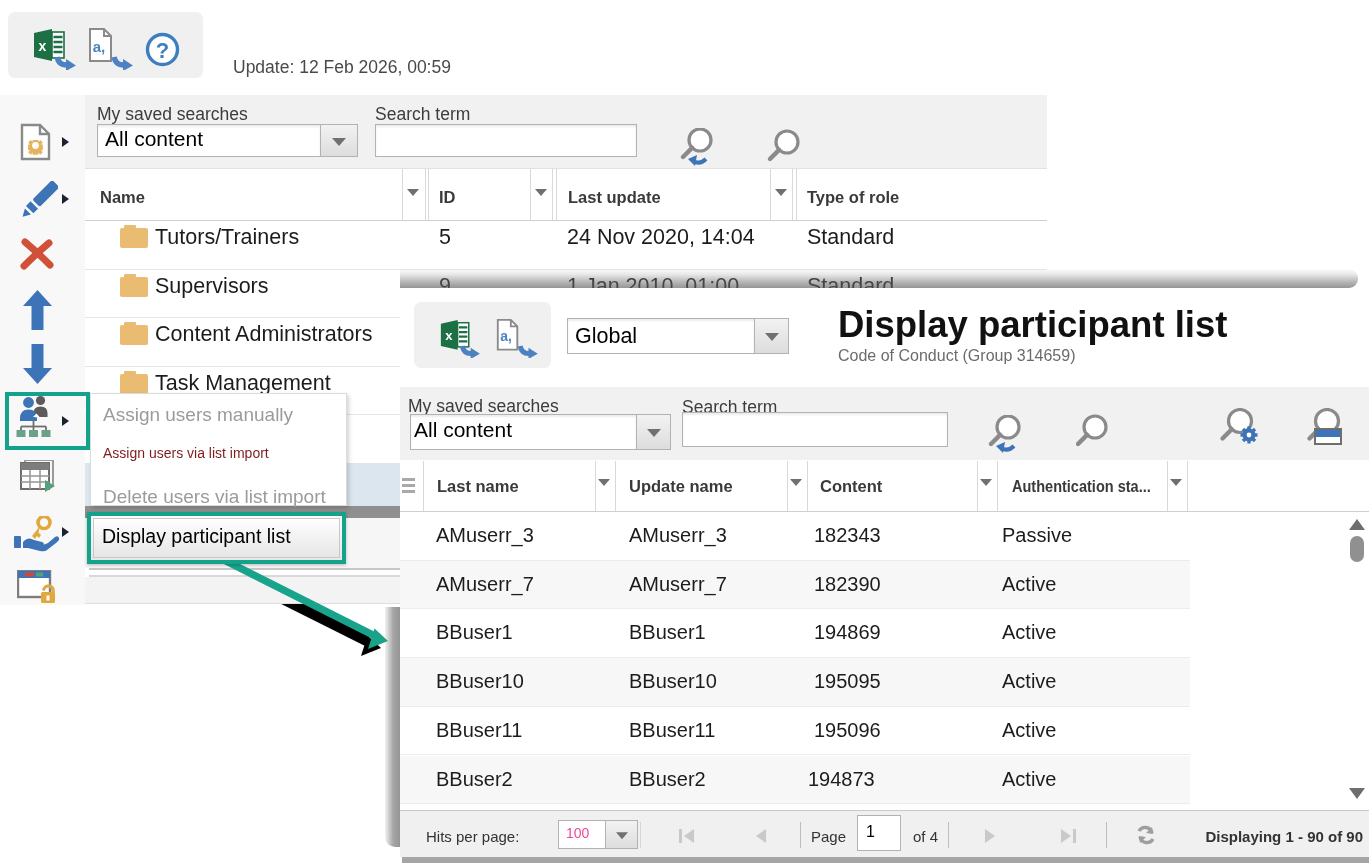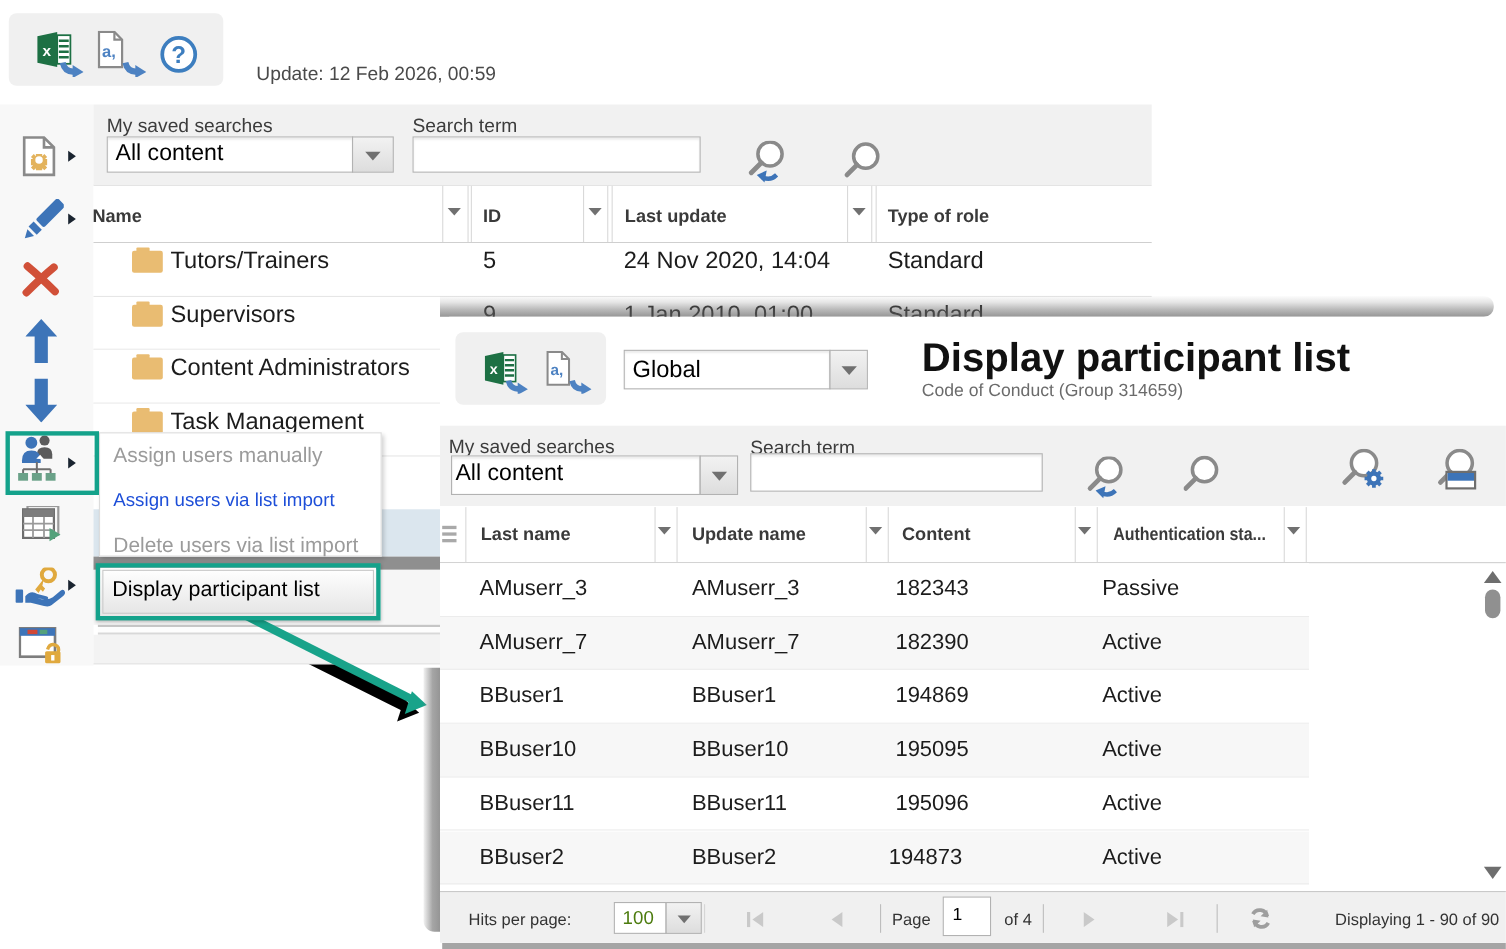--- a/index.html
+++ b/index.html
@@ -60,21 +60,21 @@
         <line x1="12.08" y1="19.92" x2="3" y2="29" stroke="#8a8a8a" stroke-width="4.4" stroke-linecap="round"></line>
         <path d="M13 33 Q20 37 26 31" stroke="#3d74b8" stroke-width="4" fill="none"></path>
         <path d="M17 27 L8 31 L15 38 Z" fill="#3d74b8"></path>
       </svg></div>
   <div class="abs" style="left:766px;top:129px;" id="ic-s1"><svg width="38" height="36" viewBox="0 0 38 36">
         <circle cx="21" cy="13" r="11" stroke="#8a8a8a" stroke-width="3.2" fill="#fff"></circle>
         <line x1="13.08" y1="20.92" x2="4" y2="30" stroke="#8a8a8a" stroke-width="4.4" stroke-linecap="round"></line>
       </svg></div>
 
   <div class="abs" style="left:85px;top:168px;width:962px;height:53px;background:#fff;border-top:1px solid #e2e2e2;border-bottom:1px solid #cfcfcf;"></div>
-  <div class="abs hcell" style="left:84px;top:188px;text-align:right;">Name</div>
+  <div class="abs hcell" style="left:100px;top:188px;text-align:right;">Name</div>
   <div class="abs hcell" style="left:439px;top:188px;">ID</div>
   <div class="abs hcell" style="left:568px;top:188px;">Last update</div>
   <div class="abs hcell" style="left:807px;top:188px;">Type of role</div>
   <div class="vline" style="left:402px;top:169px;height:51px;"></div>
   <div class="vline" style="left:425px;top:169px;height:51px;"></div>
   <div class="vline" style="left:428px;top:169px;height:51px;"></div>
   <div class="abs tri-d" style="left:407px;top:189px;border-left-width:6px;border-right-width:6px;border-top-width:7px;"></div>
   <div class="vline" style="left:530px;top:169px;height:51px;"></div>
   <div class="vline" style="left:552px;top:169px;height:51px;"></div>
   <div class="vline" style="left:556px;top:169px;height:51px;"></div>
@@ -219,21 +219,21 @@
     <path d="M 381 648 L 367.5 635.5 L 361 656 Z" fill="#000"></path>
   </g>
   <g stroke="#18a38a" fill="#18a38a">
     <path d="M 222 559 L 375 636" stroke-width="7.5" fill="none"></path>
     <path d="M 388 641 L 374.5 628.5 L 368 649 Z" stroke="none"></path>
   </g>
 </svg>
 
 <div class="abs" style="left:90px;top:393px;width:257px;height:113px;background:#fff;border:1px solid #dcdcdc;box-shadow:2px 2px 4px rgba(0,0,0,0.18);z-index:5;"></div>
 <div class="abs" style="left:103px;top:404px;font-size:19px;color:#9b9b9b;z-index:6;">Assign users manually</div>
-<div class="abs" style="left:103px;top:445px;font-size:17px;color:#1d4ed8;z-index:6;">Assign users via list import</div>
+<div class="abs" style="left:103px;top:445px;font-size:14px;color:#7f1d1d;z-index:6;">Assign users via list import</div>
 <div class="abs" style="left:103px;top:486px;font-size:19px;color:#9b9b9b;z-index:6;">Delete users via list import</div>
 
 <div class="abs" style="left:5px;top:392px;width:85px;height:58px;border:4px solid #14a28b;z-index:6;"></div>
 
 <div class="abs" style="left:87px;top:512px;width:259px;height:52px;border:4px solid #14a28b;background:linear-gradient(#fdfdfd,#e7e7e7);box-shadow:0 1px 3px rgba(0,0,0,0.25);z-index:6;">
   <div class="abs" style="left:2px;top:2px;width:247px;height:40px;border:1px solid #c9c9c9;background:linear-gradient(#fefefe,#e6e6e6);"></div>
   <div class="abs" style="left:11px;top:9px;font-size:19.5px;color:#000;z-index:2;">Display participant list</div>
 </div>
 
 <div class="abs" style="left:400px;top:269px;width:958px;height:19px;background:linear-gradient(rgba(140,140,140,0.02) 0%,rgba(130,130,130,0.20) 30%,rgba(110,110,110,0.48) 65%,rgba(95,95,95,0.66) 100%);border-radius:0 9px 9px 0;z-index:9;"></div>
@@ -365,21 +365,21 @@
       <div class="abs rtxt" style="left:602px;top:479.5px;">Active</div>
     </div>
 
   <div class="abs" style="left:949px;top:231px;width:0;height:0;border-left:8px solid transparent;border-right:8px solid transparent;border-bottom:11px solid #6e6e6e;"></div>
   <div class="abs" style="left:950px;top:248px;width:14px;height:26px;background:#909090;border-radius:7px;"></div>
   <div class="abs" style="left:949px;top:500px;width:0;height:0;border-left:8px solid transparent;border-right:8px solid transparent;border-top:11px solid #6e6e6e;"></div>
 
   <div class="abs" style="left:0;top:522px;width:969px;height:47px;background:#f0f0f0;border-top:1px solid #c9c9c9;"></div>
   <div class="abs" style="left:26px;top:540px;font-size:15px;color:#333;">Hits per page:</div>
   <div class="field" style="left:158px;top:532px;width:48px;height:29px;box-shadow:none;"></div>
-  <div class="abs" style="left:166px;top:537px;font-size:17px;color:#4d7c0f;">100</div>
+  <div class="abs" style="left:166px;top:537px;font-size:14px;color:#ec4899;">100</div>
   <div class="combo-btn" style="left:205px;top:532px;width:33px;height:29px;">
       <div class="tri-d" style="border-left-width:6px;border-right-width:6px;border-top-width:7px;"></div>
     </div>
   <div class="abs" style="left:240px;top:534px;width:1px;height:26px;background:#d6d6d6;"></div>
   <div class="abs" id="pg-first" style="left:279px;top:541px;"><svg width="15" height="14" viewBox="0 0 15 14">
         <rect x="0" y="0" width="3" height="14" fill="#c9c9c9"></rect>
         <path d="M15 0 L5 7 L15 14 Z" fill="#c9c9c9"></path>
       </svg></div>
   <div class="abs" id="pg-prev" style="left:354px;top:541px;"><svg width="12" height="14" viewBox="0 0 12 14">
         <path d="M12 0 L2 7 L12 14 Z" fill="#c9c9c9"></path>
@@ -399,14 +399,14 @@
       </svg></div>
   <div class="abs" style="left:706px;top:534px;width:1px;height:26px;background:#bdbdbd;"></div>
   <div class="abs" id="pg-refresh" style="left:736px;top:537px;"><svg width="20" height="20" viewBox="0 0 20 20">
         <g stroke="#9e9e9e" stroke-width="3.4" fill="none">
           <path d="M3 6 A 7 7 0 0 1 16 8"></path>
           <path d="M17 14 A 7 7 0 0 1 4 12"></path>
         </g>
         <path d="M16 2 L17 9 L10 8 Z" fill="#9e9e9e"></path>
         <path d="M4 18 L3 11 L10 12 Z" fill="#9e9e9e"></path>
       </svg></div>
-  <div class="abs" style="left:963px;top:540px;font-size:15px;color:#333;transform:translateX(-100%);white-space:nowrap;">Displaying 1 - 90 of 90</div>
+  <div class="abs" style="left:963px;top:540px;font-size:15px;color:#333;transform:translateX(-100%);white-space:nowrap;font-weight:bold;">Displaying 1 - 90 of 90</div>
 </div>
 
 </body></html>

